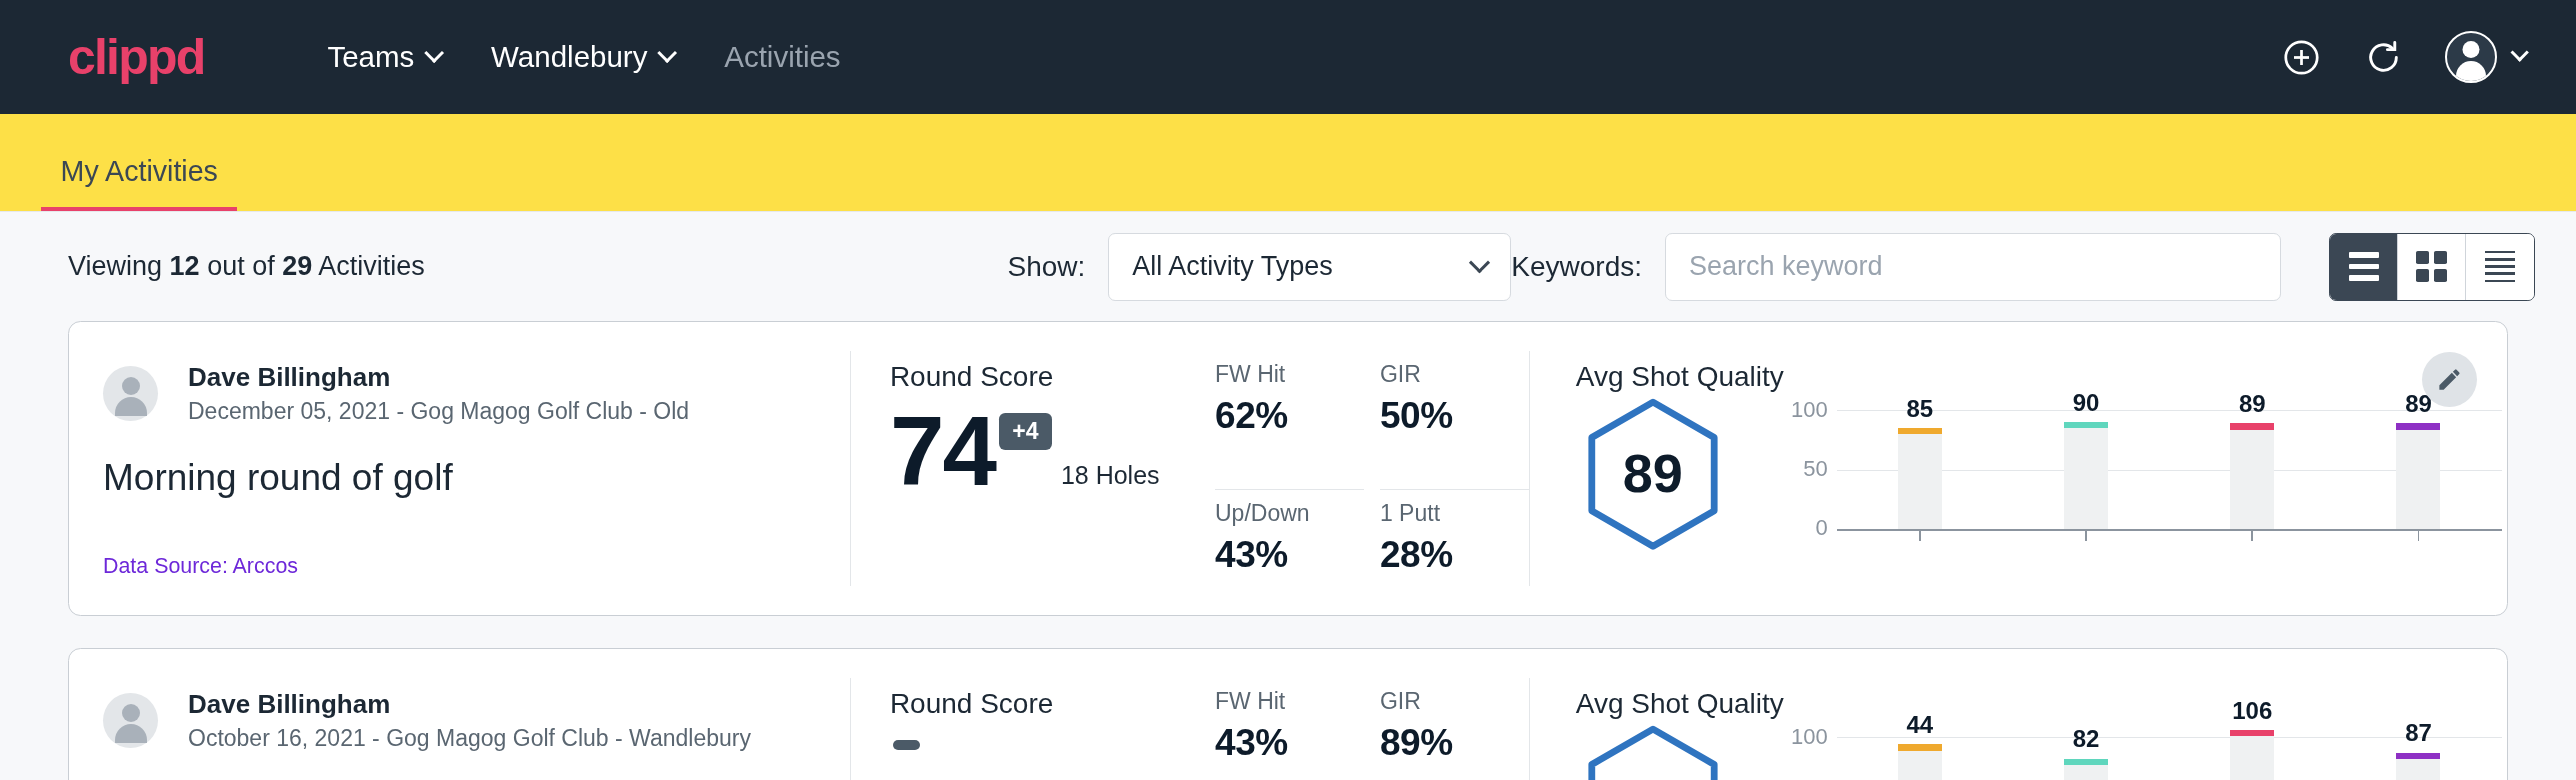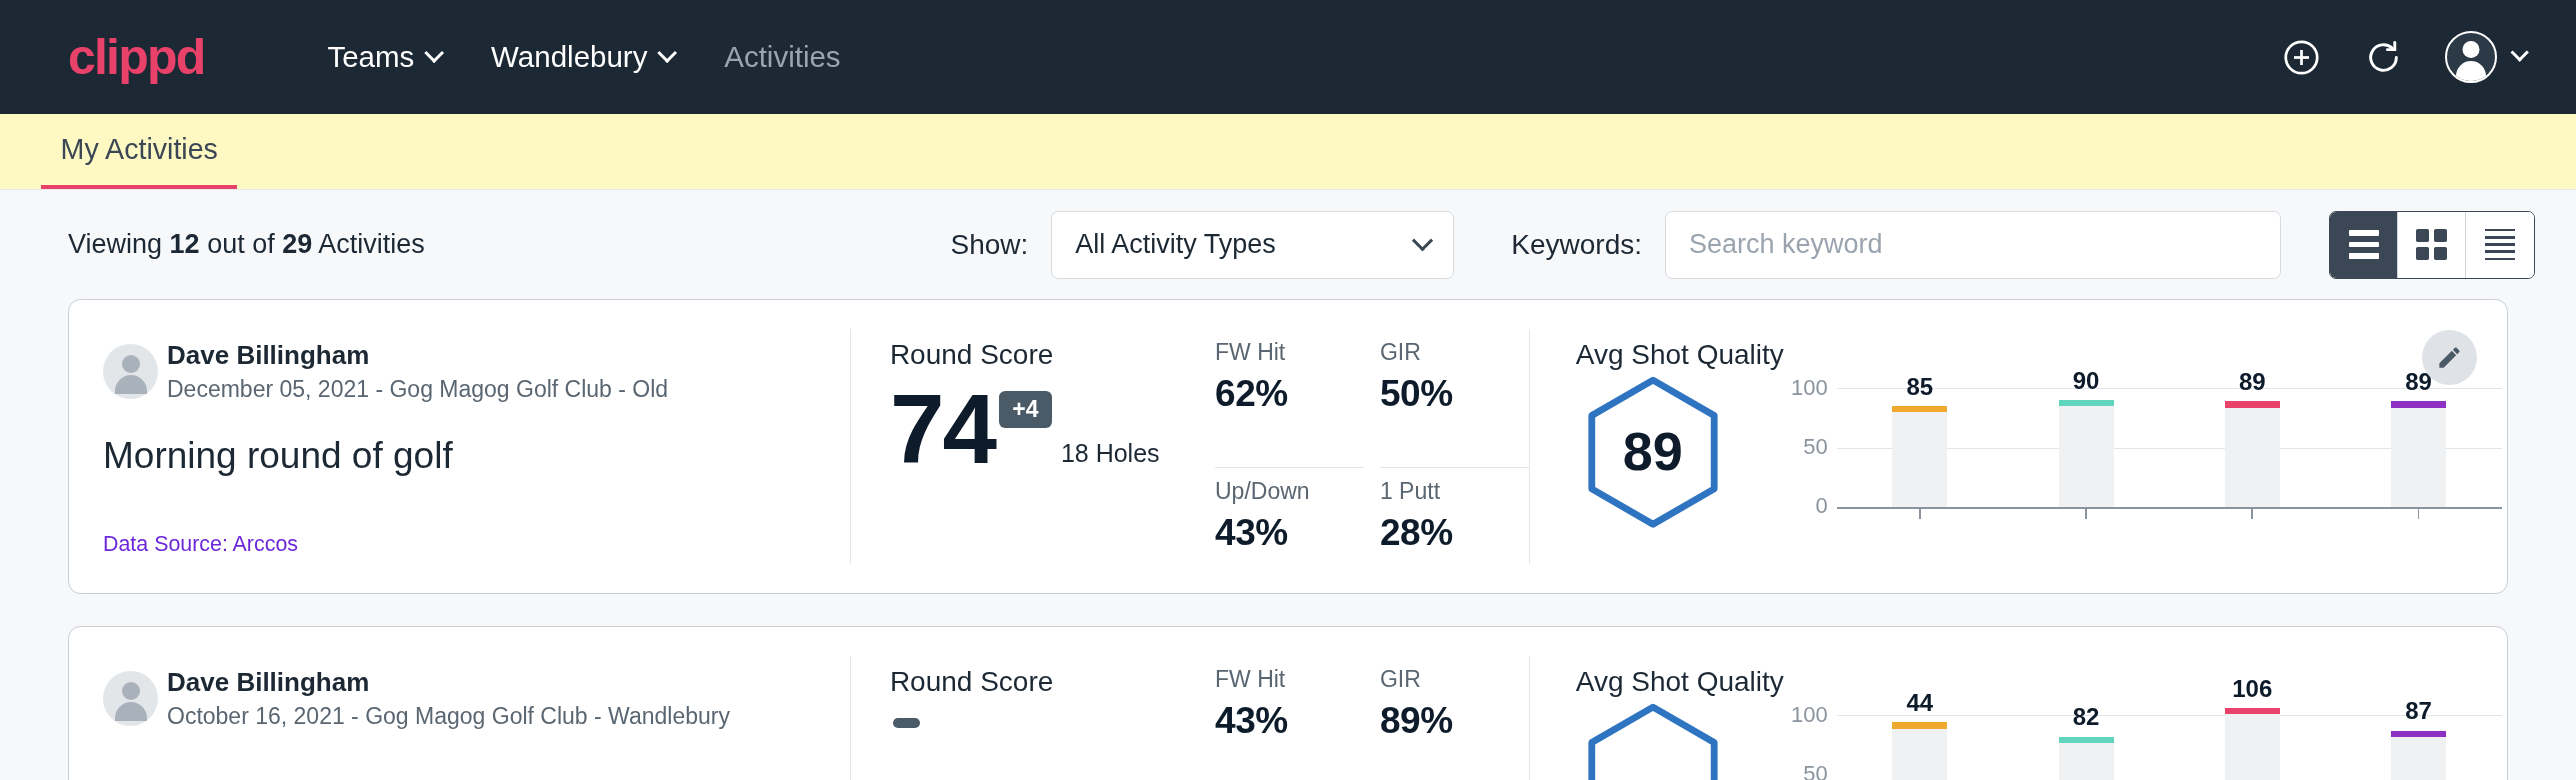--- a/index.html
+++ b/index.html
@@ -87,22 +87,22 @@
   }
   .chev-nav {
     width: 13.4px; height: 13.4px;
     border-right: 3.1px solid #ffffff;
     border-bottom: 3.1px solid #ffffff;
     transform: rotate(45deg) translate(-2.7px,-2.7px);
   }
 
   
   .tabbar {
-    height: 76px;
-    background: #fef9c3;
+    height: 98px;
+    background: #fde047;
     display: flex;
     align-items: flex-end;
     padding-left: 41px;
     border-bottom: 0.9px solid #e6e9ec;
   }
   .tab {
     font-size: 28.6px;
     color: #3b4754;
     padding: 0 19.6px 23px 19.6px;
     cursor: pointer;
@@ -145,21 +145,20 @@
   .select-box {
     width: 403px;
     height: 68px;
     background: #ffffff;
     border: 0.9px solid #d6dadf;
     border-radius: 7.1px;
     display: flex;
     align-items: center;
     padding: 0 23px;
     cursor: pointer;
-    margin-right: 57px;
   }
   .select-val { font-size: 27px; color: #1c2834; }
   .select-chev {
     margin-left: auto;
     width: 15px; height: 15px;
     border-right: 3.6px solid #3b4754;
     border-bottom: 3.6px solid #3b4754;
     transform: rotate(45deg) translate(-2.7px,-2.7px);
   }
   .search-box {
@@ -217,21 +216,21 @@
     display: flex;
     align-items: stretch;
     position: relative;
     margin-bottom: 32px;
   }
   .col-left {
     width: 781px;
     padding: 39px 0 0 34px;
     position: relative;
   }
-  .id-row { display: flex; align-items: center; gap: 9px; }
+  .id-row { display: flex; align-items: center; gap: 30px; }
   .av {
     width: 55px; height: 55px; border-radius: 50%;
     background: #e3e6e9;
     position: relative; flex: none;
   }
   .av .h { position: absolute; width: 18px; height: 18px; border-radius: 50%; background: #a9b1ba; top: 10.7px; left: 50%; transform: translateX(-50%); }
   .av .b { position: absolute; width: 32px; height: 19.6px; border-radius: 16px 16px 0 0; background: #a9b1ba; bottom: 5.4px; left: 50%; transform: translateX(-50%); }
   .uname { font-size: 26px; font-weight: 700; color: #1c2834; line-height: 1.25; }
   .umeta { font-size: 23px; color: #5a6671; line-height: 1.3; margin-top: 3.6px; }
   .rtitle { font-size: 37px; color: #1c2834; margin-top: 30px; font-weight: 400; }
@@ -305,21 +304,21 @@
   }
 
   .chart { flex: 1; margin-left: 61px; position: relative; height: 170px; }
   .chart-inner { position: relative; width: 100%; height: 100%; }
   .y-ax { position: absolute; left: 0; top: 0; bottom: 0; width: 55px; }
   .y-lab { position: absolute; right: 9px; font-size: 22px; color: #8b949e; transform: translateY(-50%); }
   .plot { position: absolute; left: 55px; right: 5.4px; top: 0; bottom: 39px; }
   .gridline { position: absolute; left: 0; right: 0; height: 0.9px; background: #e3e6e9; }
   .gridline.base { background: #8b949e; height: 1.8px; }
   .bars { position: absolute; left: 0; right: 0; top: 0; bottom: 0; display: flex; justify-content: space-around; align-items: flex-end; }
-  .bar-col { width: 55px; position: relative; height: 100%; display: flex; flex-direction: column; justify-content: flex-end; align-items: center; }
+  .bar-col { width: 44px; position: relative; height: 100%; display: flex; flex-direction: column; justify-content: flex-end; align-items: center; }
   .bar-val { position: absolute; font-size: 24px; font-weight: 700; color: #0d1b2a; width: 100%; text-align: center; }
   .bar-rect { width: 100%; background: #eff1f2; position: relative; }
   .bar-cap { position: absolute; top: 0; left: 0; right: 0; height: 6.2px; }
   .x-ticks { position: absolute; left: 55px; right: 5.4px; bottom: 27px; height: 12.5px; display: flex; justify-content: space-around; }
   .x-ticks i { width: 1.8px; height: 12.5px; background: #8b949e; display:block; }
   .x-tick-wrap { width: 66px; display: flex; justify-content: center; }
   .x-labs { position: absolute; left: 55px; right: 5.4px; bottom: 0; display: flex; justify-content: space-around; }
   .x-lab { width: 66px; text-align: center; font-size: 23px; color: #8b949e; }
 
   .edit-btn {

